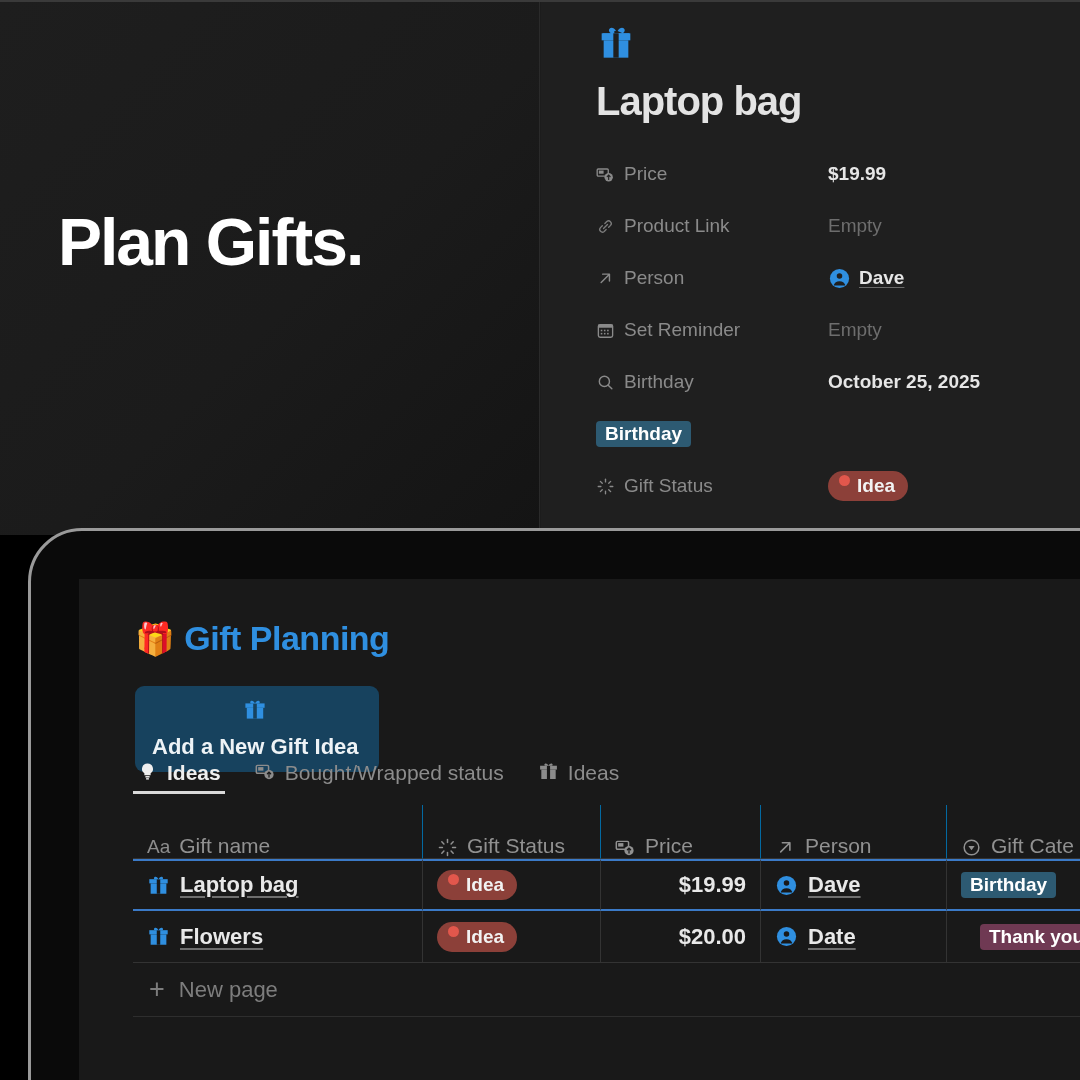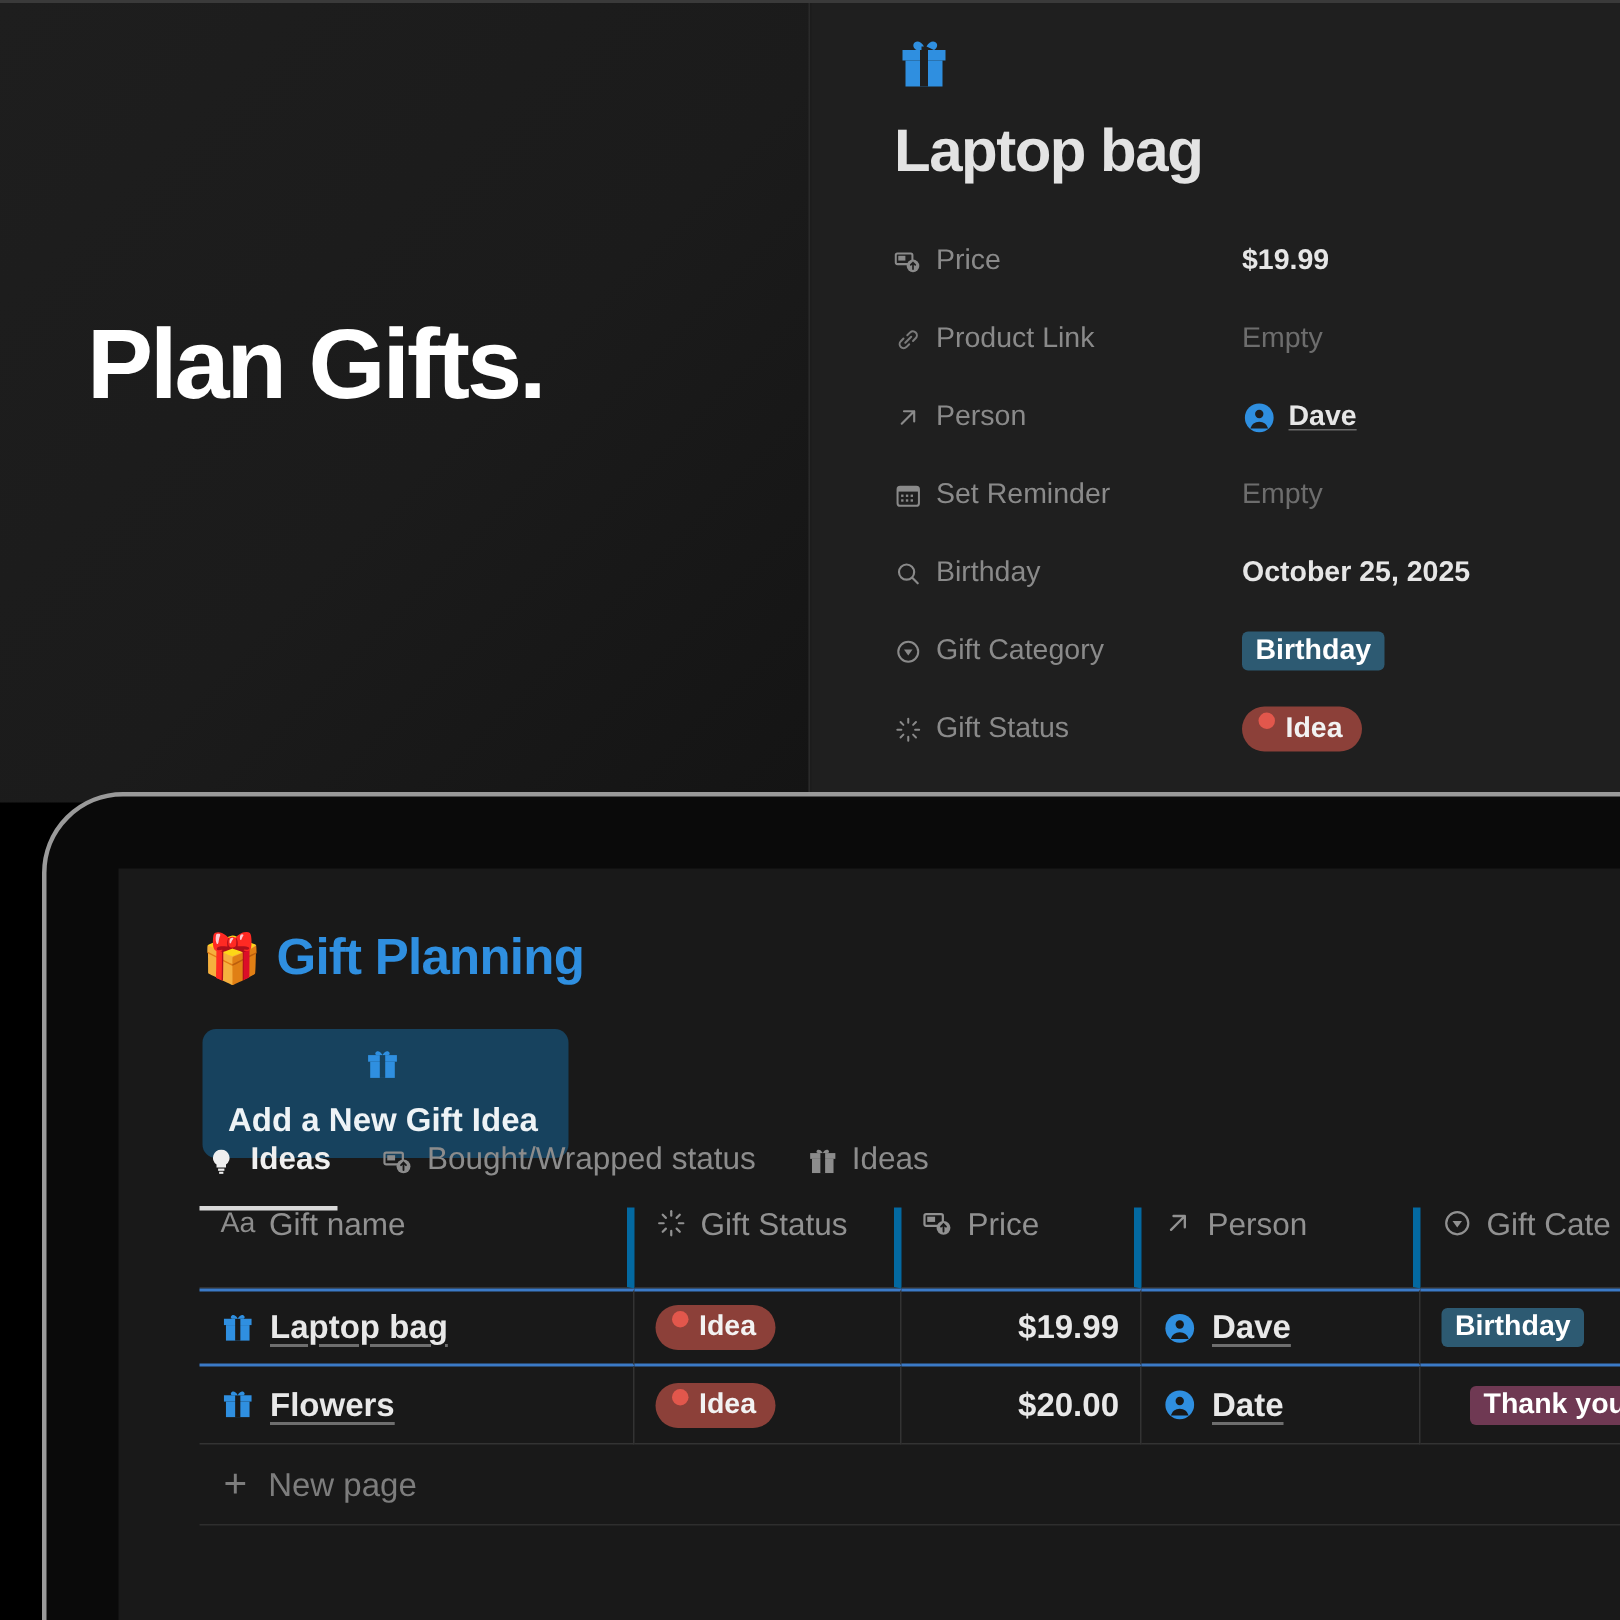--- a/index.html
+++ b/index.html
@@ -89,36 +89,36 @@
     display:flex; align-items:center; gap:12px;
     background:#17425e; border-radius:9px;
     padding:12px 20px 12px 17px;
     color:#eef3f6; font-size:22px; font-weight:700;flex-direction:column;
   }
   .add-btn svg { width:24px; height:24px; flex:0 0 24px; display:block; }
 
   .tabs {
     position:absolute; left:54px; top:182px; display:flex; align-items:flex-end; gap:26px;
   }
-  .tab { display:flex; align-items:flex-end; gap:9px; padding:0 4px 22px 4px;
+  .tab { display:flex; align-items:flex-start; gap:9px; padding:0 4px 9px 4px;
          font-size:21px; color:#8c8c8c; font-weight:400; position:relative; }
   .tab .ic { width:21px; height:21px; flex:0 0 21px; display:block; }
   .tab.active { color:#efefef; font-weight:700; }
   .tab.active::after {
     content:""; position:absolute; left:0; right:0; bottom:0; height:3px; background:#d9d9d9;
   }
 
   
   .tbl { position:absolute; left:54px; top:226px; right:0; }
   .trow { display:flex; }
   .thead .tcell {
-    height:54px; display:flex; align-items:flex-start; gap:9px;
+    height:54px; display:flex; align-items:flex-end; gap:9px;
     color:#919191; font-size:21px;
     border-bottom:1px solid #333;
-    border-right:5px solid #0369a1;
+    border-right:1px solid #0369a1;
     padding:0 14px;
   }
   .thead .tcell .ic { width:21px; height:21px; flex:0 0 21px; display:block; }
   .thead .tcell .aa { font-size:19px; color:#8d8d8d; font-weight:400; }
   .tbody .tcell {
     height:52px; display:flex; align-items:center; gap:10px;
     color:#e8e8e8; font-size:22px; font-weight:700;
     border-bottom:1px solid #333;
     border-right:1px solid #333;
     padding:0 14px;
@@ -227,27 +227,20 @@
           <svg class="ic" viewBox="0 0 24 24">
             <circle cx="10.6" cy="10.6" r="6.4" fill="none" stroke="#8a8a8a" stroke-width="1.8"></circle>
             <path d="M15.4 15.4 20 20" stroke="#8a8a8a" stroke-width="1.8" stroke-linecap="round"></path>
           </svg>
           <span>Birthday</span>
         </div>
         <div class="prop-value">October 25, 2025</div>
       </div>
 
       <div class="prop-row">
-        <div class="prop-label">
-          <svg class="ic" viewBox="0 0 24 24">
-            <circle cx="12" cy="12" r="8.4" fill="none" stroke="#8a8a8a" stroke-width="1.7"></circle>
-            <path d="M8.4 10.2h7.2L12 15.2z" fill="#8a8a8a"></path>
-          </svg>
-          <span>Gift Category</span>
-        </div>
         <div class="prop-value">
           <span class="tag tag-birthday">Birthday</span>
         </div>
       </div>
 
       <div class="prop-row">
         <div class="prop-label">
           <svg class="ic" viewBox="0 0 24 24">
             <g stroke="#8a8a8a" stroke-width="1.7" stroke-linecap="round">
               <path d="M12 2.8v3.4"></path>

